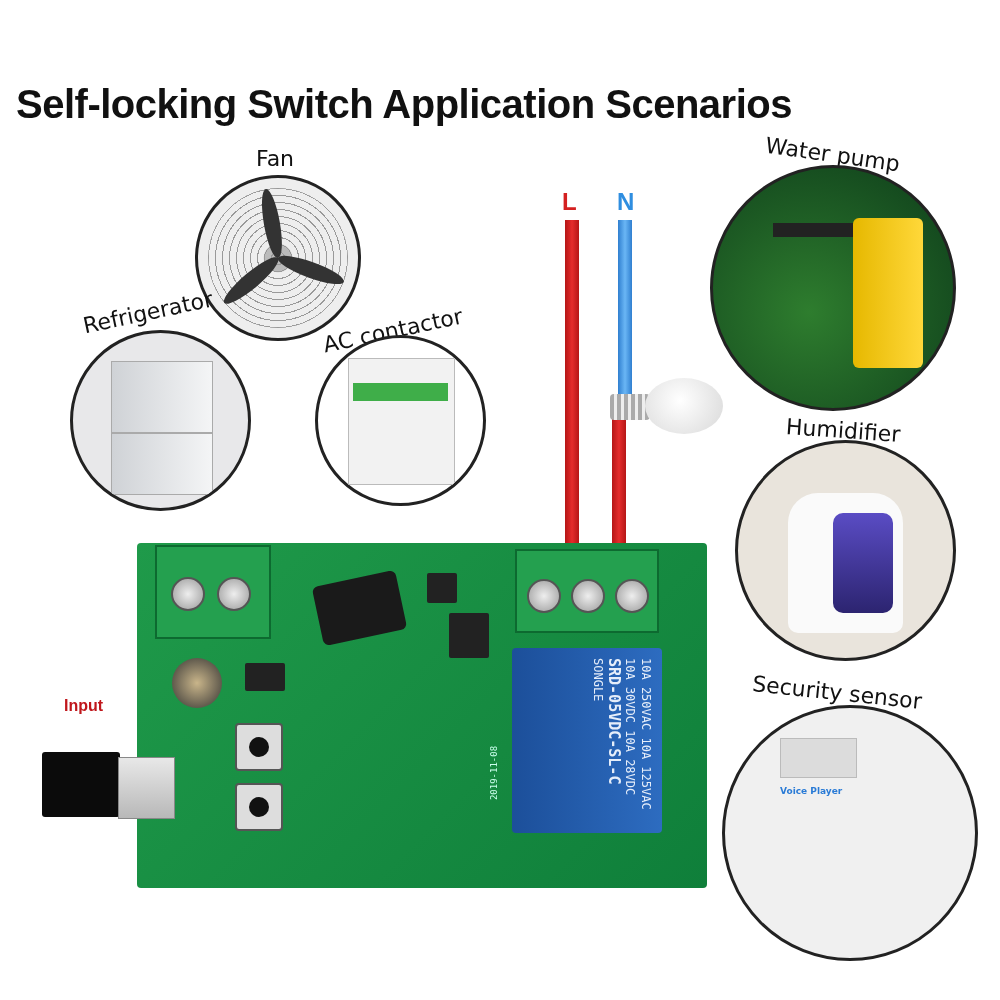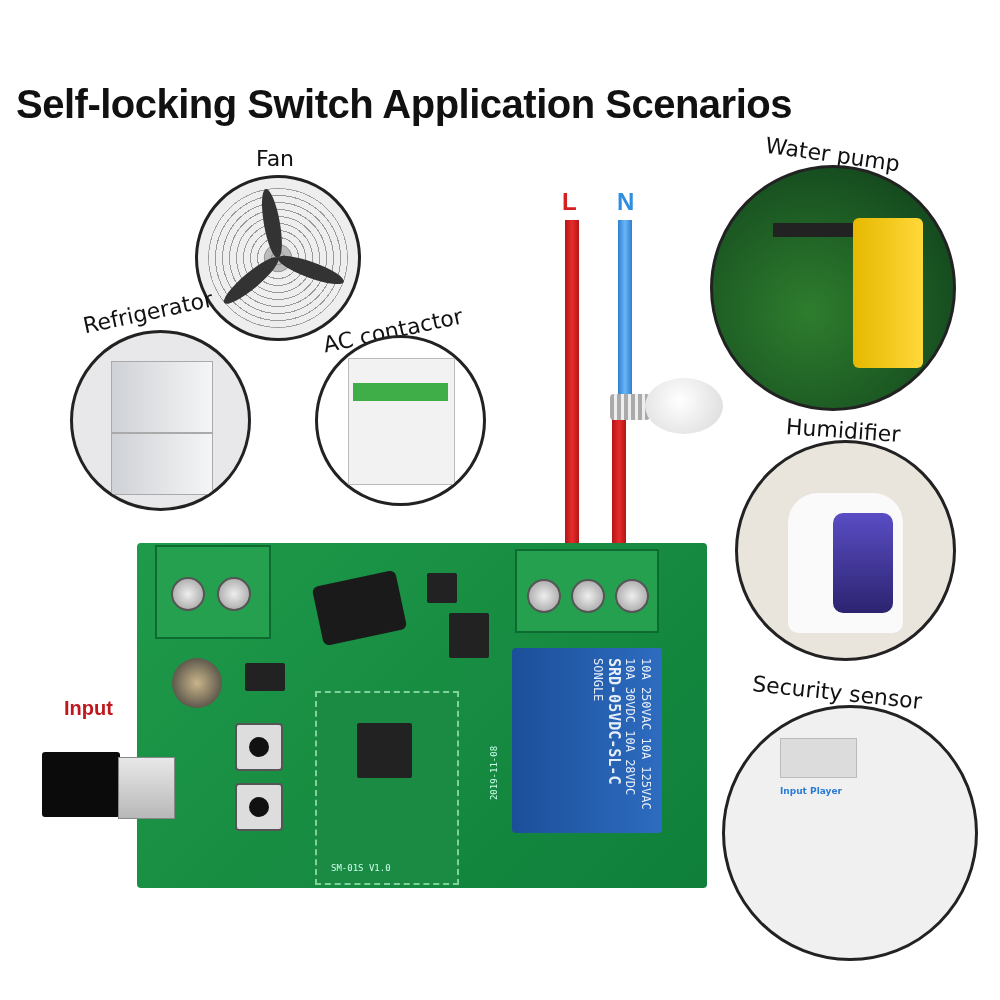--- a/index.html
+++ b/index.html
@@ -74,21 +74,21 @@
   }
   .relay-model { font-size:15px; font-weight:bold; }
   .chip { position:absolute; background:#222; border-radius:2px; }
   .module { position:absolute; left:178px; top:148px; width:140px; height:190px; background:#1b8b44; border:2px dashed #7fd39a; }
   .antenna { position:absolute; left:180px; top:35px; width:85px; height:60px; background:#1a1a1a; border-radius:6px; transform:rotate(-12deg); }
   .cap { position:absolute; left:35px; top:115px; width:50px; height:50px; border-radius:50%; background:radial-gradient(circle,#c9b58a,#333); }
   .btn { position:absolute; width:44px; height:44px; background:#ddd; border:2px solid #555; border-radius:4px; }
   .btn::after { content:""; position:absolute; left:12px; top:12px; width:20px; height:20px; border-radius:50%; background:#111; }
   .silk { position:absolute; color:#cfe; font-size:9px; font-family:"DejaVu Sans Mono", monospace; }
   
-  .input-label { position:absolute; left: 64px; top: 697px; color:#c0171c; font-weight:bold; font-family:"Liberation Sans", sans-serif; font-size:20px;text-align:right; }
+  .input-label { position:absolute; left: 64px; top: 697px; color:#c0171c; font-weight:bold; font-family:"Liberation Sans", sans-serif; font-size:16px;text-align:right; }
   .input-sub { position:absolute; left: 62px; top: 722px; color:#c0171c; font-weight:bold; font-family:"Liberation Sans", sans-serif; font-size:15px;margin-top:28px; }
   .usb-cable { position:absolute; left: 42px; top: 752px; width: 78px; height: 65px; background:#0b0b0b; border-radius:3px; }
   .usb-plug { position:absolute; left: 118px; top: 757px; width: 55px; height: 60px; background:linear-gradient(#e8e8e8,#b8b8b8); border:1px solid #888; }
 </style>
 </head>
 <body>
 
 <div class="title">Self-locking Switch Application Scenarios</div>
 
 <div class="label" style="left:256px; top:146px;text-align:center;">Fan</div>
@@ -119,21 +119,21 @@
 
 <div class="label" style="left:786px; top:418px; transform:rotate(4deg);">Humidifier</div>
 <div class="circle humid">
   <div class="dev"></div>
   <div class="screen"></div>
 </div>
 
 <div class="label" style="left:752px; top:680px; transform:rotate(6deg);">Security sensor</div>
 <div class="circle sensor">
   <div class="win"></div>
-  <div class="vp">Input Player</div>
+  <div class="vp">Voice Player</div>
 </div>
 
 <div class="wire-label" style="left:562px; top:188px; color:#d42020;">L</div>
 <div class="wire-label" style="left:617px; top:188px; color:#2f8ee0;">N</div>
 <div class="wire wire-L"></div>
 <div class="wire wire-N"></div>
 <div class="wire wire-N2"></div>
 <div class="bulb-base"></div>
 <div class="bulb"></div>
 
@@ -145,24 +145,20 @@
   <div class="terminal term-out">
     <div class="screw" style="left:10px; top:28px;"></div>
     <div class="screw" style="left:54px; top:28px;"></div>
     <div class="screw" style="left:98px; top:28px;"></div>
   </div>
   <div class="antenna"></div>
   <div class="cap"></div>
   <div class="chip" style="left:108px; top:120px; width:40px; height:28px;"></div>
   <div class="chip" style="left:290px; top:30px; width:30px; height:30px;"></div>
   <div class="chip" style="left:312px; top:70px; width:40px; height:45px;"></div>
-  <div class="module">
-    <div class="chip" style="left:40px; top:30px; width:55px; height:55px;"></div>
-    <div class="silk" style="left:14px; top:170px;">SM-01S V1.0</div>
-  </div>
   <div class="silk" style="left:330px; top:225px; transform:rotate(-90deg);">2019-11-08</div>
   <div class="btn" style="left:98px; top:180px;"></div>
   <div class="btn" style="left:98px; top:240px;"></div>
   <div class="relay">
     <div class="relay-text">
       <div>10A 250VAC  10A 125VAC</div>
       <div>10A 30VDC  10A 28VDC</div>
       <div class="relay-model">SRD-05VDC-SL-C</div>
       <div>SONGLE</div>
     </div>

